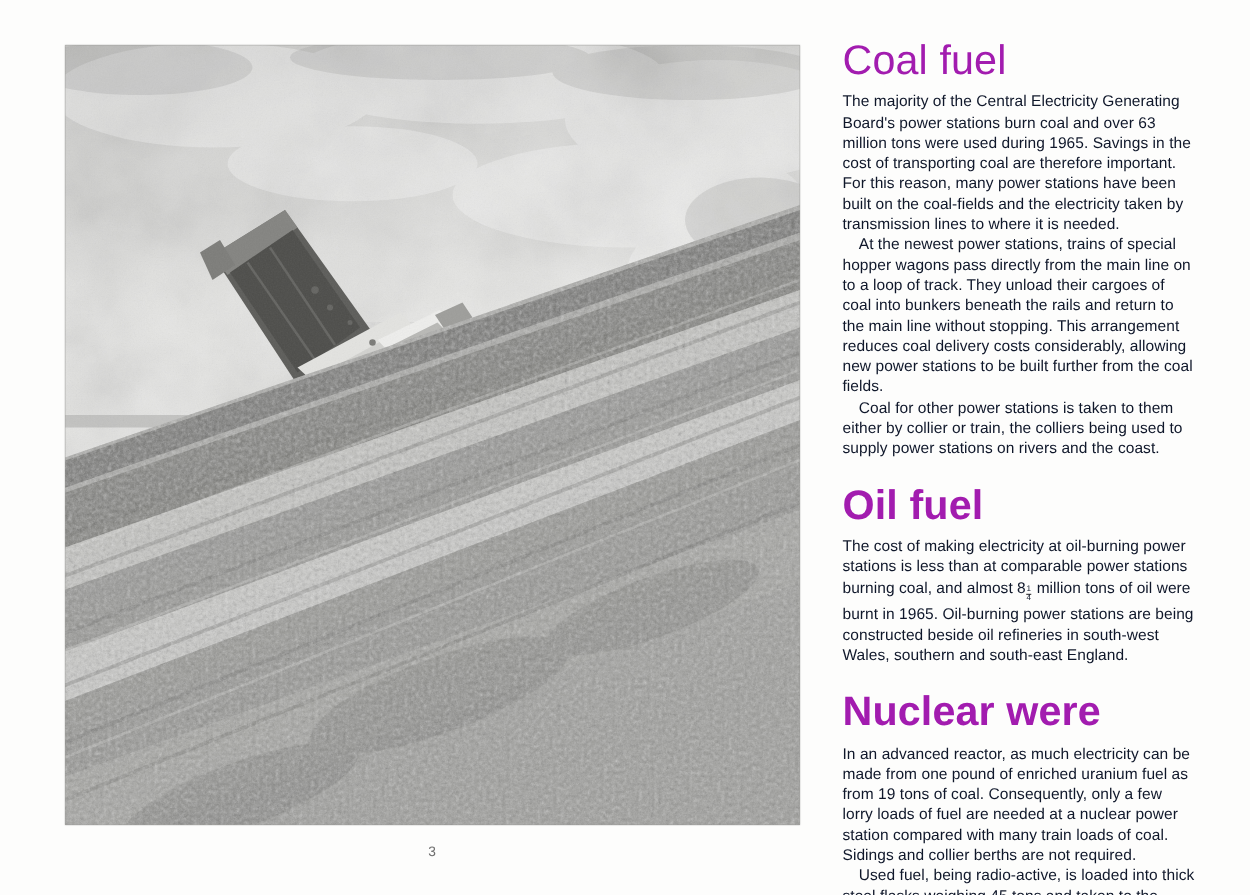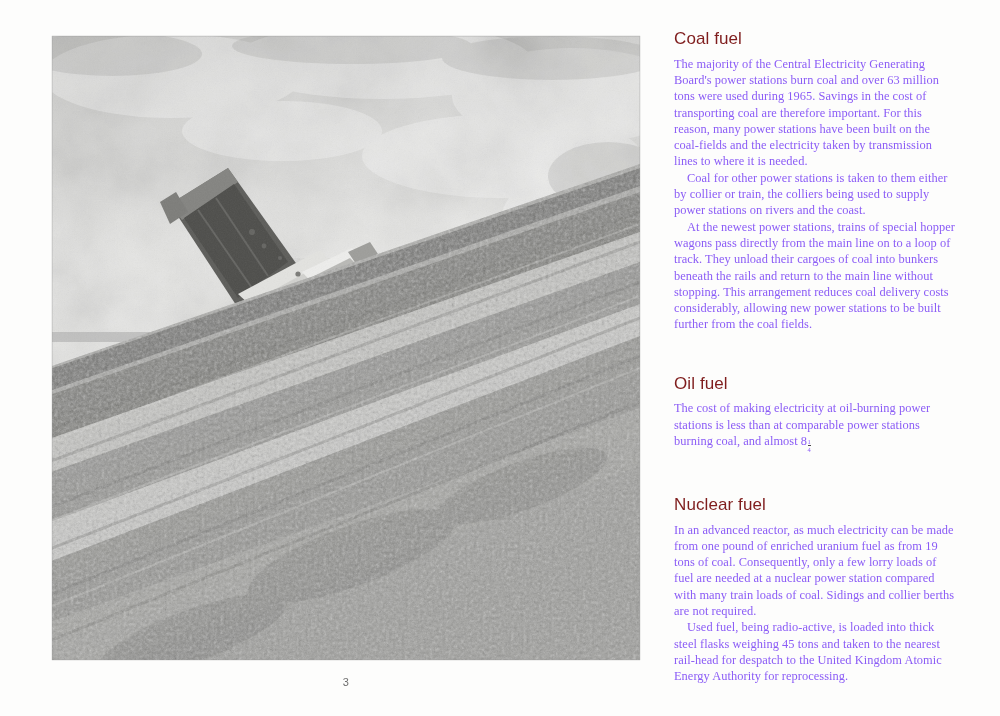--- a/index.html
+++ b/index.html
@@ -46,36 +46,35 @@
 
   
   .text-column {
     position: absolute;
     left: 674px;
     top: 30px;
     width: 282px;
   }
   .section { margin-bottom: 4px; }
   .section-heading {
-    font-size: 17px;
+    font-size: 33px;
     font-weight: 400;
-    color: #7f1d1d;
+    color: #a21caf;
     margin: 0 0 7px 0;
     letter-spacing: .1px;
     line-height: 1.1;
   }
-  .section + .section .section-heading { margin-top: 42px; }
+  .section + .section .section-heading { margin-top: 19px; font-weight: bold; }
 
   .para {
     margin: 0;
     font-size: 12.4px;
     line-height: 16.3px;
-    color: #8b5cf6;
+    color: #0f172a;
     letter-spacing: .05px;
-    font-family: Liberation Serif, serif;
   }
   .para.indented { text-indent: 13px; }
 
   .frac {
     display: inline-flex;
     flex-direction: column;
     align-items: center;
     justify-content: center;
     vertical-align: -0.05em;
     font-size: 6.5px;
@@ -310,32 +309,32 @@
     </div>
   </figure>
 
   <div class="page-number">3</div>
 
   <div class="text-column">
 
     <section class="section">
       <h2 class="section-heading">Coal fuel</h2>
       <p class="para">The majority of the Central Electricity Generating Board's power stations burn coal and over 63 million tons were used during 1965. Savings in the cost of transporting coal are therefore important. For this reason, many power stations have been built on the coal-fields and the electricity taken by transmission lines to where it is needed.</p>
+      <p class="para indented">At the newest power stations, trains of special hopper wagons pass directly from the main line on to a loop of track. They unload their cargoes of coal into bunkers beneath the rails and return to the main line without stopping. This arrangement reduces coal delivery costs considerably, allowing new power stations to be built further from the coal fields.</p>
       <p class="para indented">Coal for other power stations is taken to them either by collier or train, the colliers being used to supply power stations on rivers and the coast.</p>
-      <p class="para indented">At the newest power stations, trains of special hopper wagons pass directly from the main line on to a loop of track. They unload their cargoes of coal into bunkers beneath the rails and return to the main line without stopping. This arrangement reduces coal delivery costs considerably, allowing new power stations to be built further from the coal fields.</p>
     </section>
 
     <section class="section">
       <h2 class="section-heading">Oil fuel</h2>
       <p class="para"><span>The cost of making electricity at oil-burning power stations is less than at comparable power stations burning coal, and almost 8</span><span class="frac">
             <span class="num">1</span>
             <span class="den">4</span>
-          </span></p>
+          </span><span> million tons of oil were burnt in 1965. Oil-burning power stations are being constructed beside oil refineries in south-west Wales, southern and south-east England.</span></p>
     </section>
 
     <section class="section">
-      <h2 class="section-heading">Nuclear fuel</h2>
+      <h2 class="section-heading">Nuclear were</h2>
       <p class="para">In an advanced reactor, as much electricity can be made from one pound of enriched uranium fuel as from 19 tons of coal. Consequently, only a few lorry loads of fuel are needed at a nuclear power station compared with many train loads of coal. Sidings and collier berths are not required.</p>
       <p class="para indented">Used fuel, being radio-active, is loaded into thick steel flasks weighing 45 tons and taken to the nearest rail-head for despatch to the United Kingdom Atomic Energy Authority for reprocessing.</p>
     </section>
 
   </div>
 </div>
 
 </body></html>

